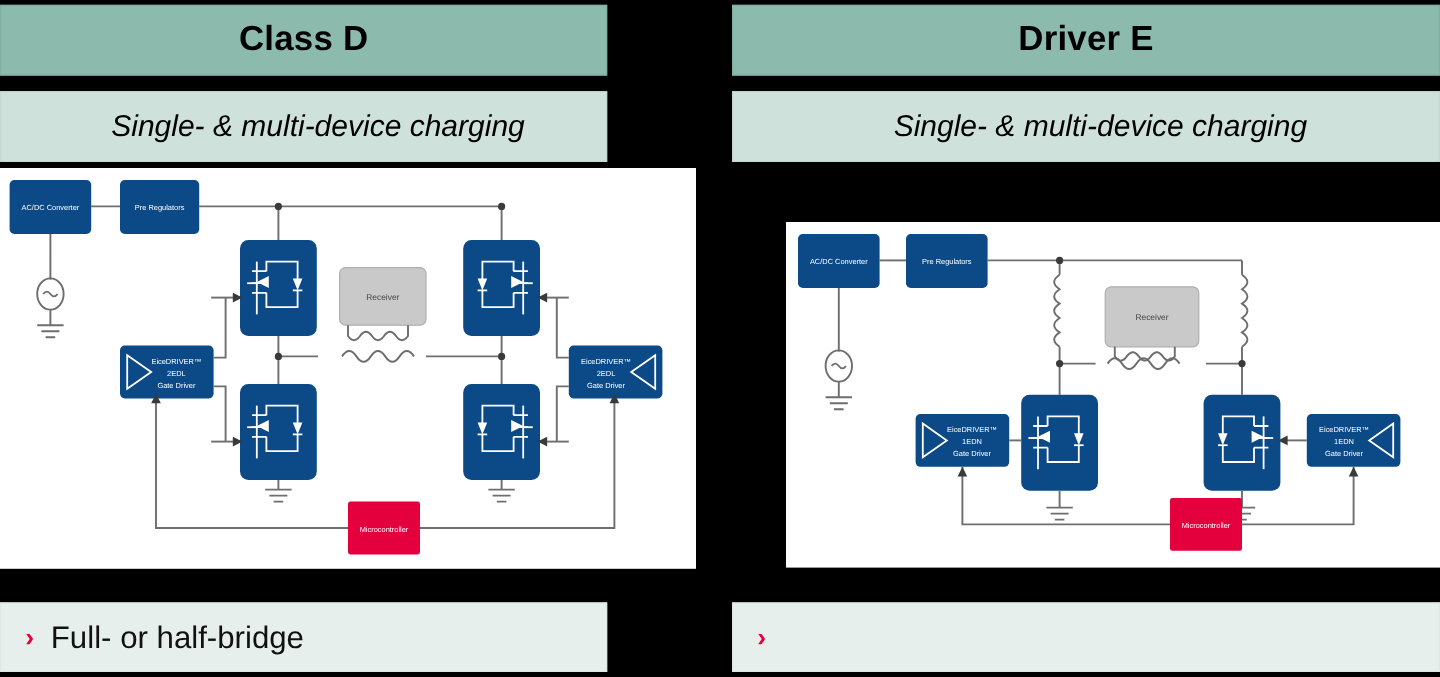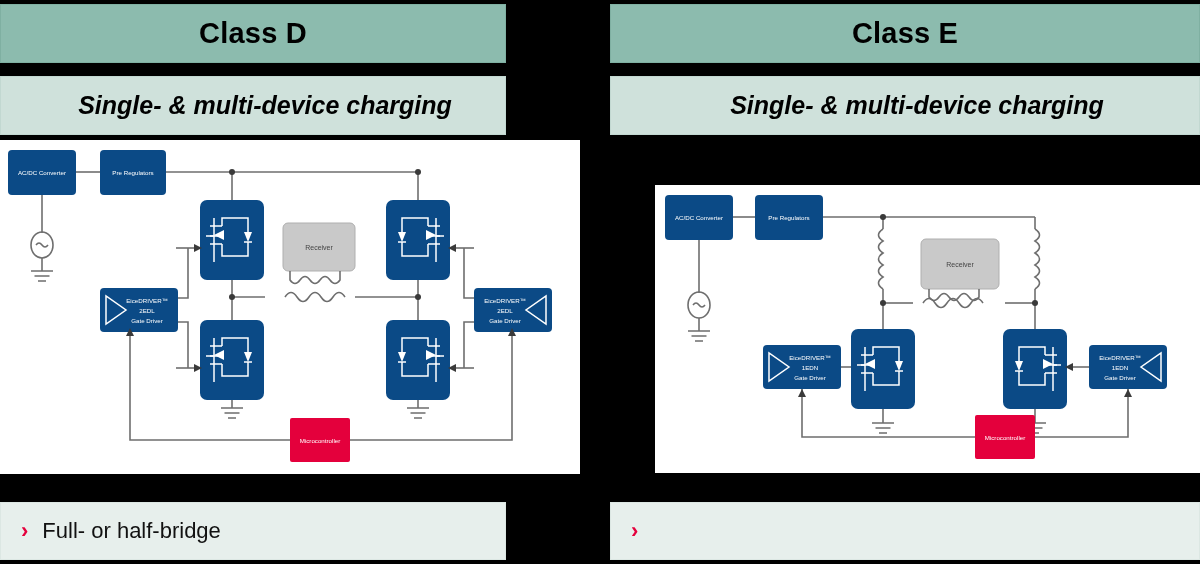--- a/index.html
+++ b/index.html
@@ -11,30 +11,30 @@
   .panel-e{left:610px;width:590px;}
 
   .hdr{position:absolute;left:0;right:0;top:4px;height:57px;
        background:#8CBBAE;border:1px solid #7FB0A2;
        display:flex;align-items:center;justify-content:center;}
   .hdr-title{font-size:29px;font-weight:bold;color:#000;letter-spacing:.2px;}
 
   .sub{position:absolute;left:0;right:0;top:76px;height:57px;
        background:#CFE1DB;border:1px solid #C2D8D1;
        display:flex;align-items:center;justify-content:center;}
-  .sub-title{font-size:25px;font-weight:bold;font-style:italic;color:#000;margin-left:24px;}
+  .sub-title{font-size:25px;font-weight:normal;font-style:italic;color:#000;margin-left:24px;}
 
   .canvas{position:absolute;background:#fff;overflow:hidden;}
   .canvas-d{left:0;top:140px;width:580px;height:334px;}
   .canvas-e{left:45px;top:185px;width:568px;height:288px;}
 
   .foot{position:absolute;left:0;right:0;bottom:4px;height:56px;
         background:#E7EFEC;border:1px solid #DCE7E3;display:flex;align-items:center;}
   .foot-chev{color:#E4003C;font-size:22px;font-weight:bold;margin-left:20px;margin-right:14px;line-height:1;}
-  .foot-text{font-size:22px;color:#111;}
+  .foot-text{font-size:26px;color:#111;}
 
   svg{display:block;}
   .blk{fill:#0B4A86;}
   .blk-txt-sm{fill:#fff;font-size:6.2px;font-family:"Liberation Sans",sans-serif;text-anchor:middle;}
   .rcv{fill:#C9C9C9;stroke:#AFAFAF;stroke-width:1;}
   .rcv-txt{fill:#444;font-size:7px;text-anchor:middle;font-family:"Liberation Sans",sans-serif;}
   .mcu{fill:#E4003C;}
   .wire{stroke:#6E6E6E;stroke-width:1.6;fill:none;}
   .wire-w{stroke:#fff;stroke-width:1.5;fill:none;}
   .dot{fill:#3A3A3A;}
@@ -189,21 +189,21 @@
 
     <div class="foot">
       <span class="foot-chev">›</span>
       <span class="foot-text">Full- or half-bridge</span>
     </div>
   </div>
 
   <div class="panel panel-e">
 
     <div class="hdr">
-      <div class="hdr-title">Class E</div>
+      <div class="hdr-title">Driver E</div>
     </div>
 
     <div class="sub">
       <div class="sub-title">Single- &amp; multi-device charging</div>
     </div>
 
     <div class="canvas canvas-e">
       <svg width="568" height="288" viewBox="0 0 568 288">
 
         <path class="wire" d="M78 32 H100"></path>

